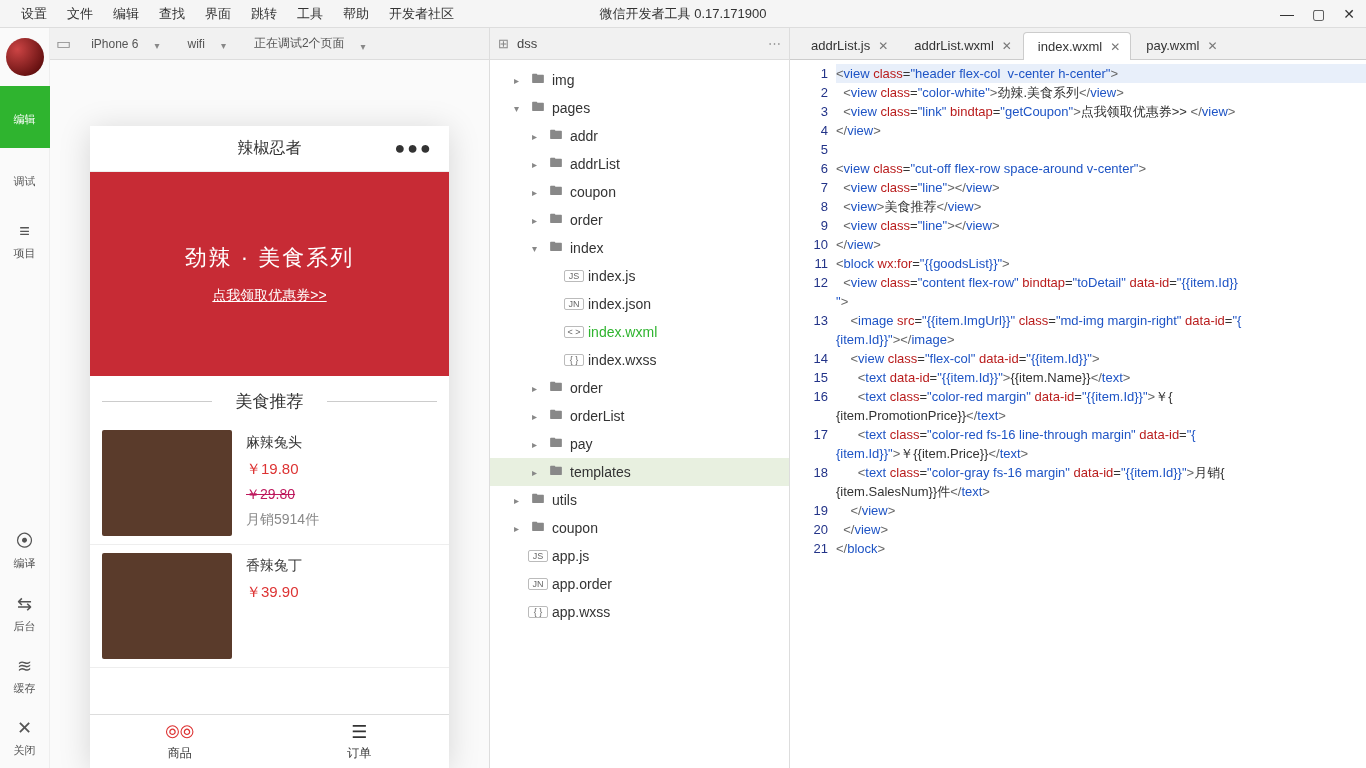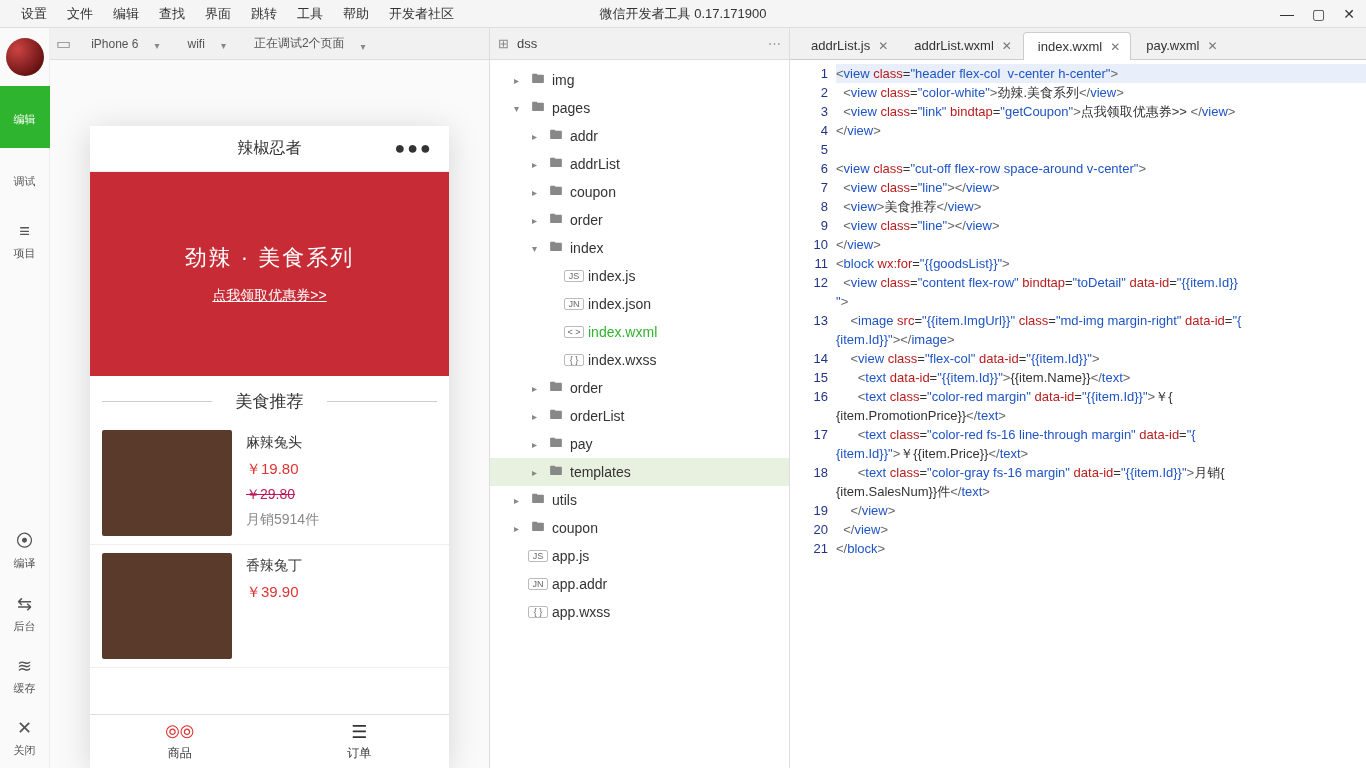--- a/index.html
+++ b/index.html
@@ -285,21 +285,21 @@
           <span>coupon</span>
         </div>
         <div class="node indent-1">
           <span class="arrow"></span>
           <span class="ficon" style="border:1px solid #bbb;border-radius:2px;font-size:9px;padding:0 2px;">JS</span>
           <span>app.js</span>
         </div>
         <div class="node indent-1">
           <span class="arrow"></span>
           <span class="ficon" style="border:1px solid #bbb;border-radius:2px;font-size:9px;padding:0 2px;">JN</span>
-          <span>app.addr</span>
+          <span>app.order</span>
         </div>
         <div class="node indent-1">
           <span class="arrow"></span>
           <span class="ficon" style="border:1px solid #bbb;border-radius:2px;font-size:9px;padding:0 2px;">{ }</span>
           <span>app.wxss</span>
         </div>
       </div>
   </div>
 
   <div class="editor-col">

